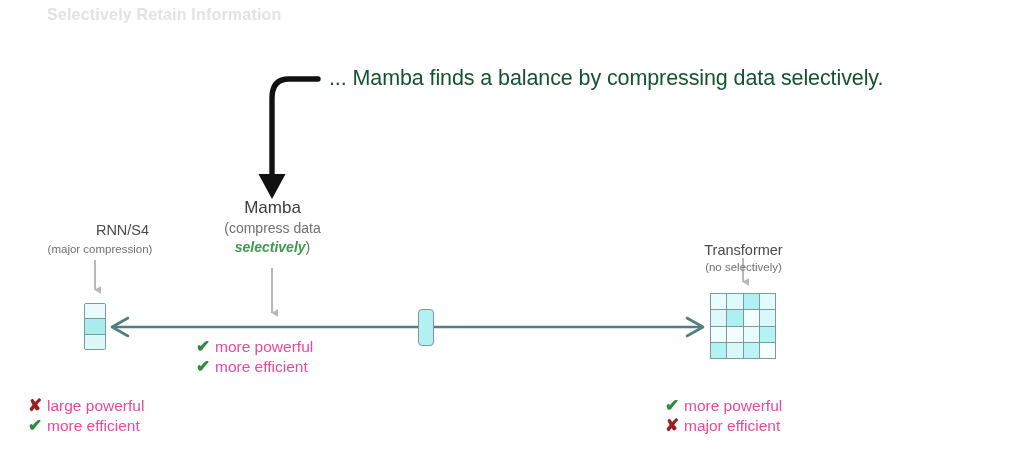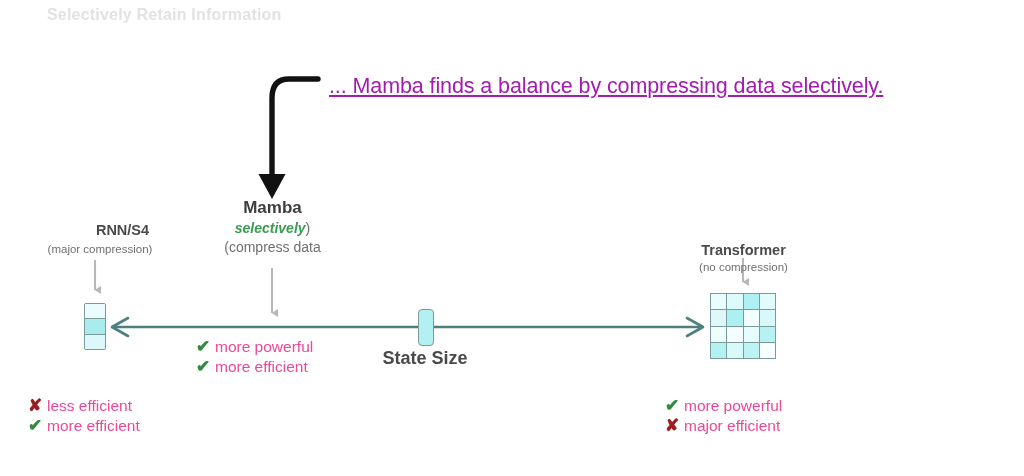--- a/index.html
+++ b/index.html
@@ -29,26 +29,25 @@
     color: #e2e2e2;
     letter-spacing: 0.2px;
     white-space: nowrap;
     margin-left: 19px;
   }
 
   
   .callout-text {
     position: absolute;
     left: 329px;
-    top: 74px;
+    top: 66px;
     font-size: 21.5px;
-    color: #a21caf;
+    color: #14532d;
     white-space: nowrap;
     letter-spacing: -0.1px;
-    text-decoration: underline;
   }
 
   
   #vector-layer {
     position: absolute;
     left: 0;
     top: 0;
     width: 1024px;
     height: 476px;
     pointer-events: none;
@@ -56,21 +55,21 @@
 
   
   .col-label {
     position: absolute;
     text-align: center;
     white-space: nowrap;
     line-height: 1.18;
   }
   .col-label .title-main {
     display: block;
-    font-weight: bold;
+    font-weight: normal;
     color: #4a4a4a;
   }
   .col-label .sub {
     display: block;
     color: #707070;
   }
 
   #label-rnn {
     left: 0px;
     top: 222px;
@@ -237,27 +236,27 @@
     </g>
   </svg>
 
   <div class="col-label" id="label-rnn">
     <span class="title-main">RNN/S4</span>
     <span class="sub">(major compression)</span>
   </div>
 
   <div class="col-label" id="label-mamba">
     <span class="title-main">Mamba</span>
+    <span class="sub">(compress data</span>
     <span class="sub"><em class="em-selective">selectively</em><span>)</span></span>
-    <span class="sub">(compress data</span>
   </div>
 
   <div class="col-label" id="label-transformer">
     <span class="title-main">Transformer</span>
-    <span class="sub">(no compression)</span>
+    <span class="sub">(no selectively)</span>
   </div>
 
   <div class="state-grid" id="grid-rnn">
       <div class="cell" style="background: rgb(234, 252, 253);"></div>
       <div class="cell" style="background: rgb(169, 236, 238);"></div>
       <div class="cell" style="background: rgb(220, 248, 250);"></div>
     </div>
 
   <div id="marker-mamba"></div>
 
@@ -274,36 +273,35 @@
       <div class="cell" style="background: rgb(244, 254, 255);"></div>
       <div class="cell" style="background: rgb(230, 252, 253);"></div>
       <div class="cell" style="background: rgb(182, 242, 244);"></div>
       <div class="cell" style="background: rgb(180, 241, 243);"></div>
       <div class="cell" style="background: rgb(217, 249, 251);"></div>
       <div class="cell" style="background: rgb(189, 243, 245);"></div>
       <div class="cell" style="background: rgb(246, 254, 255);"></div>
     </div>
 
 
-  <div id="axis-label">State Size</div>
 
   <div class="bullet-list" id="list-mamba">
       <div class="bullet-row">
         <span class="mark check">✔</span>
         <span class="txt">more powerful</span>
       </div>
       <div class="bullet-row">
         <span class="mark check">✔</span>
         <span class="txt">more efficient</span>
       </div>
     </div>
   <div class="bullet-list" id="list-rnn">
       <div class="bullet-row">
         <span class="mark cross">✘</span>
-        <span class="txt">less efficient</span>
+        <span class="txt">large powerful</span>
       </div>
       <div class="bullet-row">
         <span class="mark check">✔</span>
         <span class="txt">more efficient</span>
       </div>
     </div>
   <div class="bullet-list" id="list-transformer">
       <div class="bullet-row">
         <span class="mark check">✔</span>
         <span class="txt">more powerful</span>

